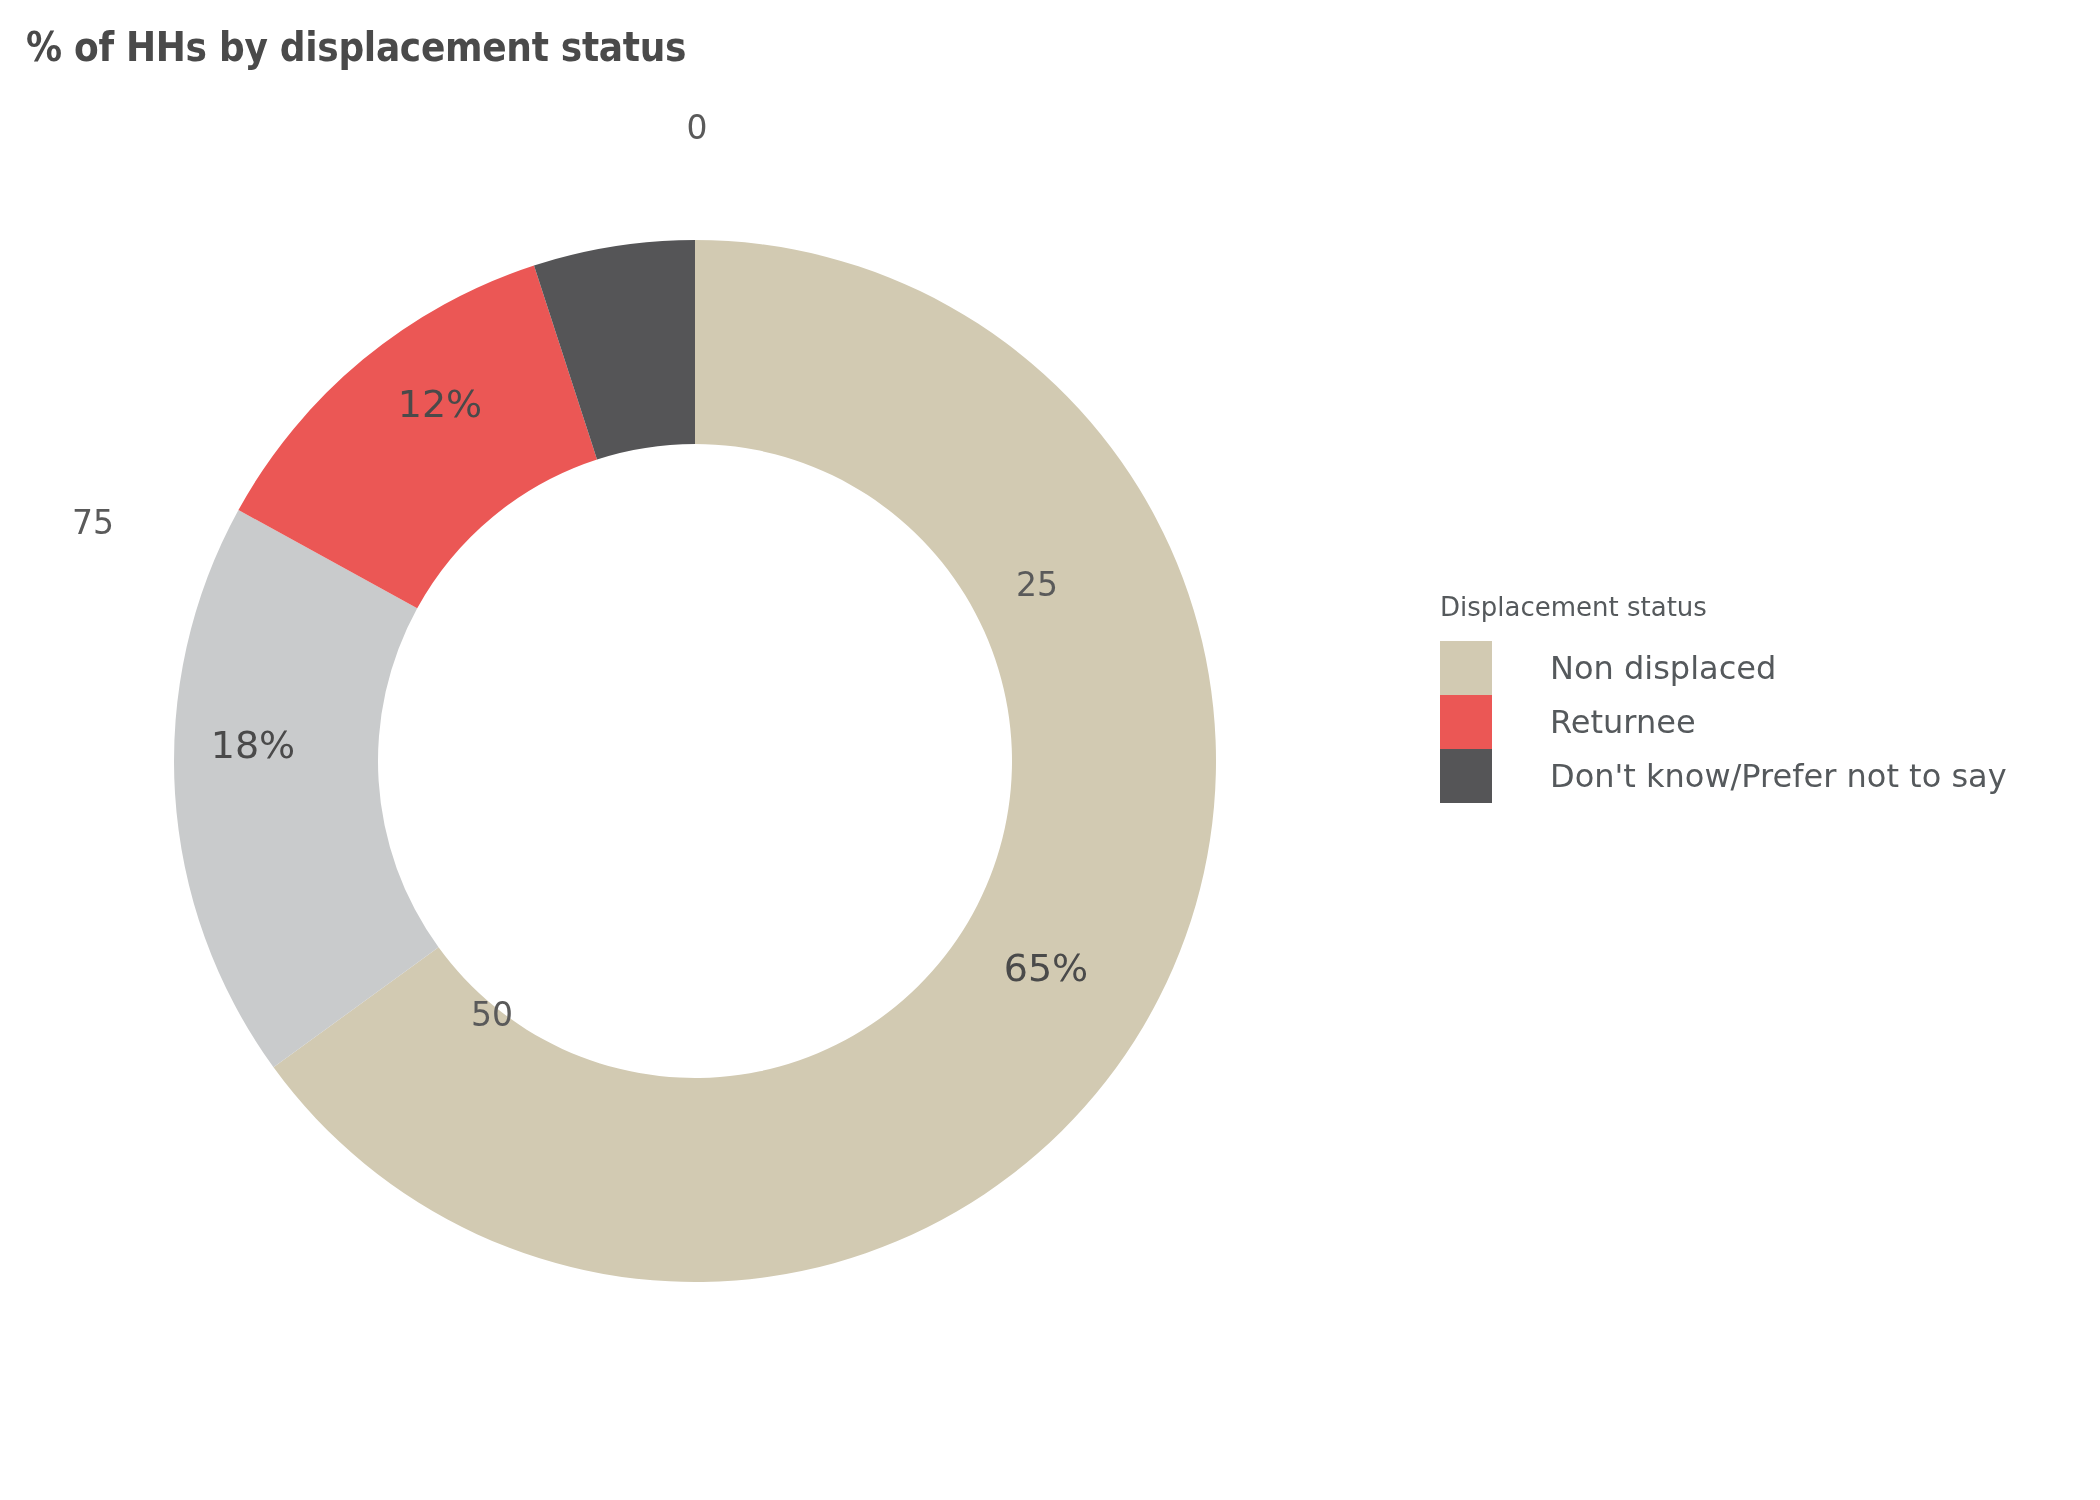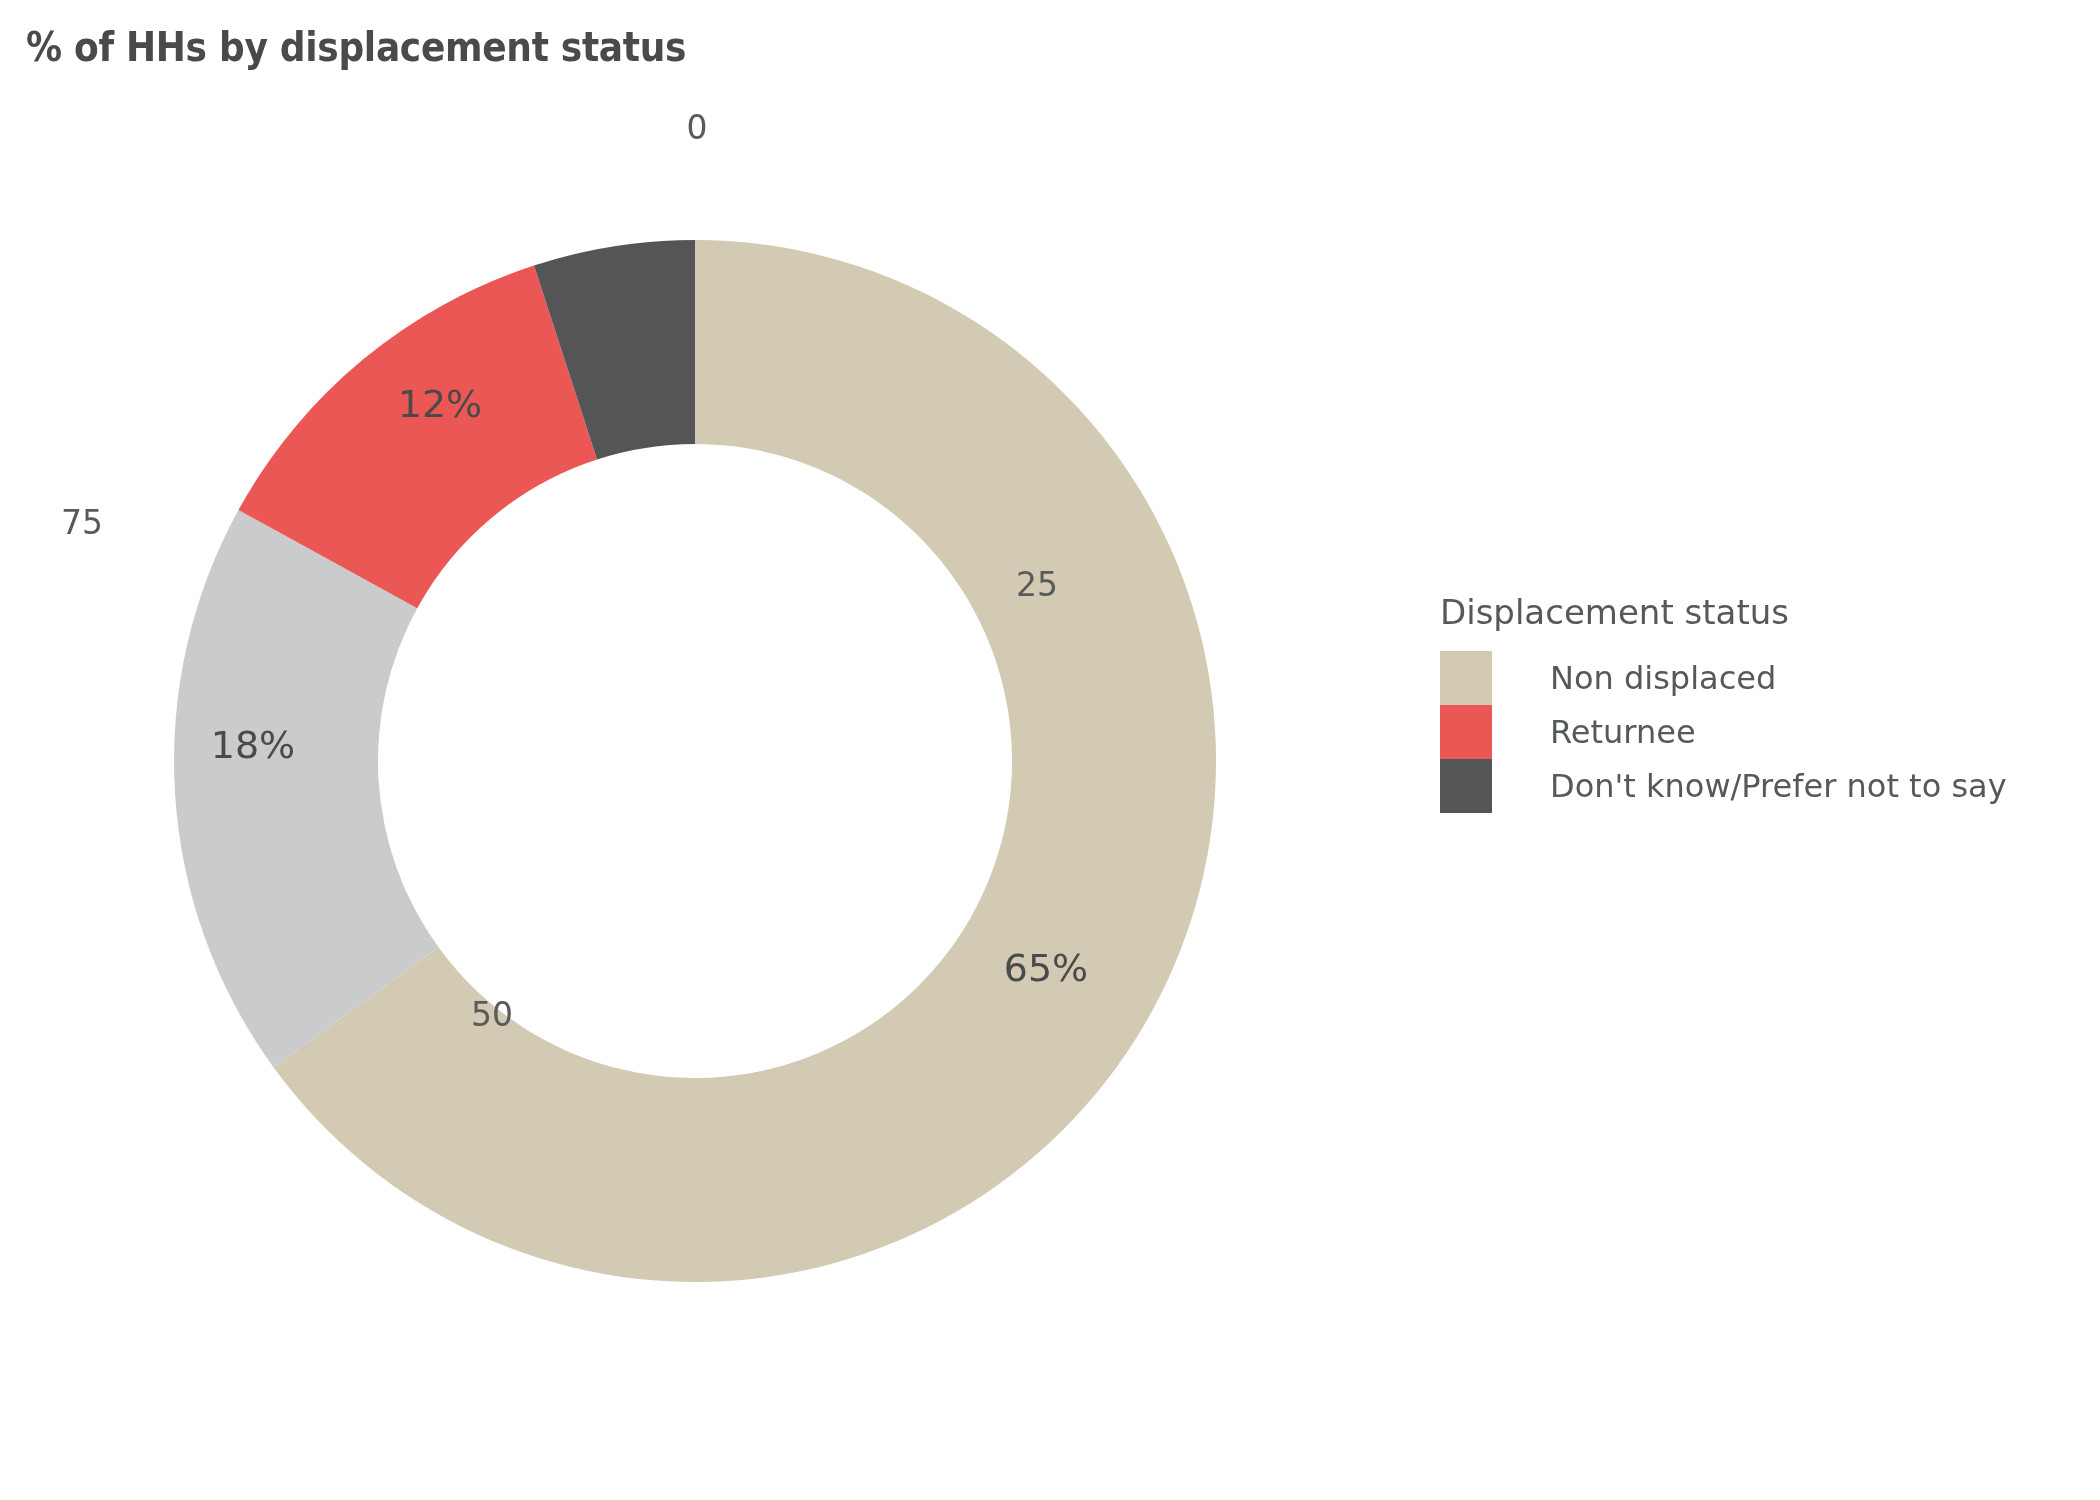--- a/index.html
+++ b/index.html
@@ -51,41 +51,41 @@
   .axis-tick {
     position: absolute;
     font-size: 33px;
     color: #5a5a5a;
     white-space: nowrap;
     font-family: "DejaVu Sans", "Liberation Sans", sans-serif;
   }
   #tick-0  { left: 697px;  top: 108px;  transform: translateX(-50%); }
   #tick-25 { left: 988px;  top: 565px; margin-left: 28px;  }
   #tick-50 { left: 492px;  top: 995px;  transform: translateX(-50%); }
-  #tick-75 { left: 61px;   top: 503px;  }
+  #tick-75 { left: 72px;   top: 503px;  }
 
   
   .slice-label {
     position: absolute;
     font-size: 38px;
     color: #4a4a4a;
     white-space: nowrap;
     transform: translate(-50%, -50%);
     font-family: "DejaVu Sans", "Liberation Sans", sans-serif;
   }
 
   
   #legend {
     position: absolute;
     left: 1440px;
     top: 592px;
     width: 620px;
   }
   #legend-title {
-    font-size: 34px;
+    font-size: 26px;
     color: #55595c;
     margin-bottom: 19px;
     white-space: nowrap;
     font-family: "DejaVu Sans", "Liberation Sans", sans-serif;
   }
   #legend-items {
     display: block;
   }
   .legend-item {
     display: flex;

